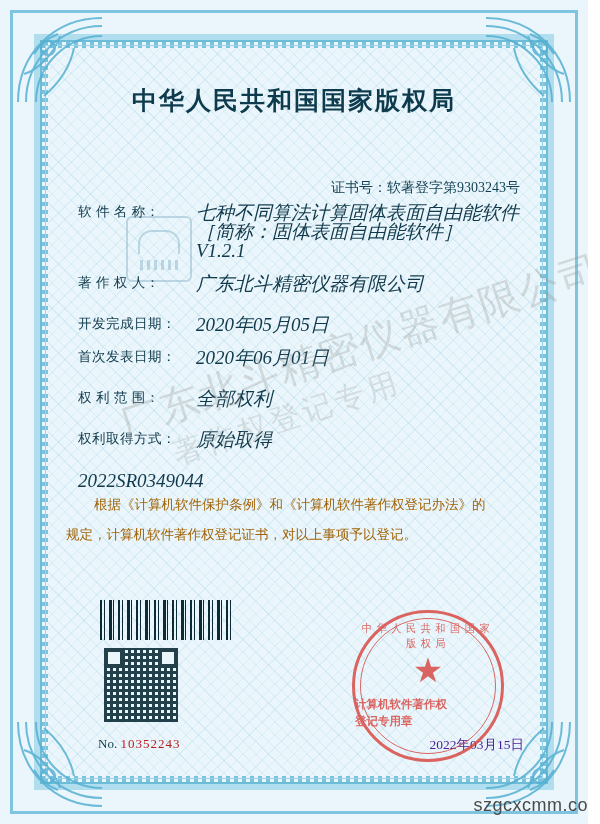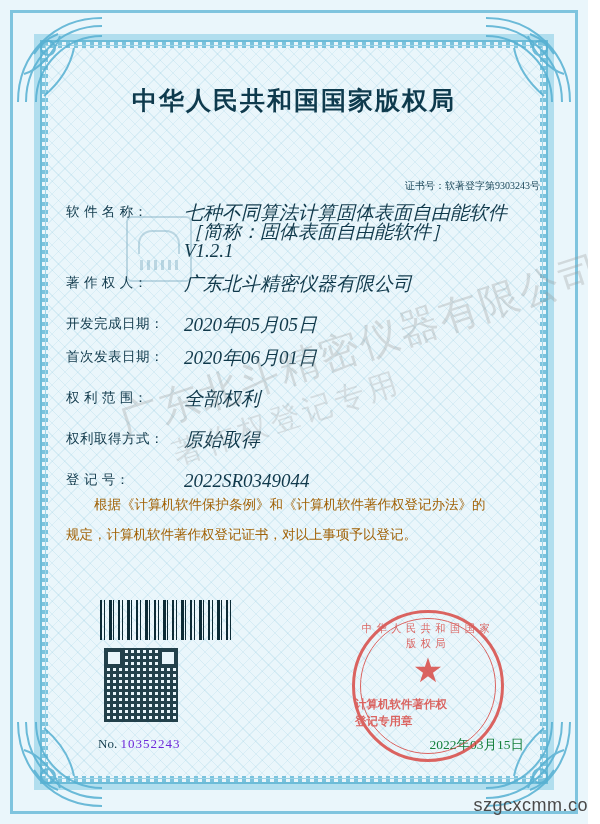--- a/index.html
+++ b/index.html
@@ -99,31 +99,31 @@
     font-size: 25px;
     margin-top: 36px;
   }
   .title-sub {
     font-size: 25px;
     margin-top: 18px;
   }
 
   .cert-no {
     position: absolute;
-    right: 0;
+    right: 20px;
     top: 131px;
-    font-size: 10px;
+    font-size: 14px;
     color: #123f52;
     font-family: "Liberation Serif", serif;
     white-space: nowrap;
   }
 
   .fields {
     position: absolute;
-    left: 18px;
+    left: 30px;
     right: 10px;
     top: 155px;
   }
   .row {
     display: flex;
     align-items: flex-start;
     margin-bottom: 14px;
     font-family: "Liberation Serif", serif;
     color: #10394b;
   }
@@ -190,29 +190,29 @@
   .qr::after  { right: 0; top: 0; }
 
   .serial {
     position: absolute;
     left: 50px;
     top: 688px;
     font-family: "Liberation Serif", serif;
     font-size: 13px;
     color: #133c4d;
   }
-  .serial .num { color: #6d28d9; letter-spacing: 1px; }
+  .serial .num { color: #b91c1c; letter-spacing: 1px; }
 
   .issue-date {
     position: absolute;
     right: 16px;
     top: 688px;
     font-family: "Liberation Serif", serif;
     font-size: 13.5px;
-    color: #15803d;
+    color: #4c1d95;
   }
 
   
   .seal {
     position: absolute;
     right: 36px;
     top: 562px;
     width: 146px;
     height: 146px;
     border-radius: 50%;
@@ -403,21 +403,20 @@
       </div>
       <div class="row gap-before">
         <div class="lab">权 利 范 围：</div>
         <div class="val">全部权利</div>
       </div>
       <div class="row gap-before">
         <div class="lab">权利取得方式：</div>
         <div class="val">原始取得</div>
       </div>
       <div class="row gap-before">
-        <div class="lab">登 记 号：</div>
         <div class="val">2022SR0349044</div>
       </div>
     </div>
 
     <div class="statement">
       <div>根据《计算机软件保护条例》和《计算机软件著作权登记办法》的</div>
       <div class="line2">规定，计算机软件著作权登记证书，对以上事项予以登记。</div>
     </div>
 
     <div class="watermark">广东北斗精密仪器有限公司</div>

